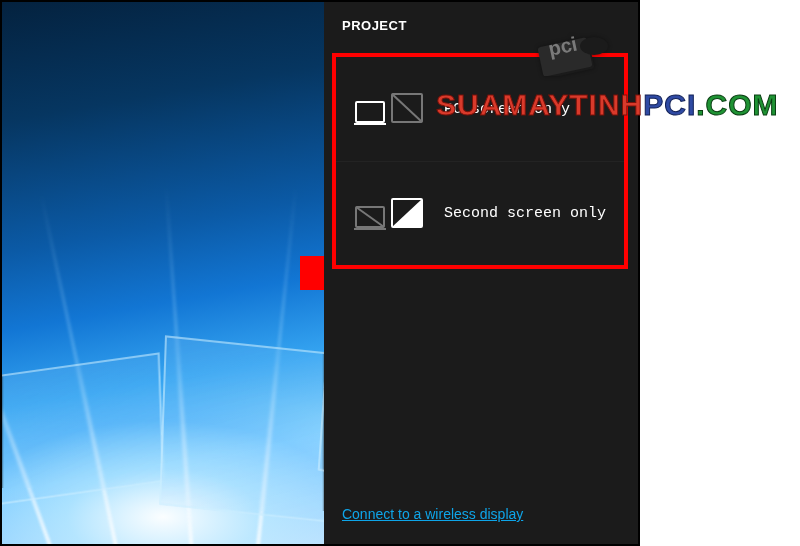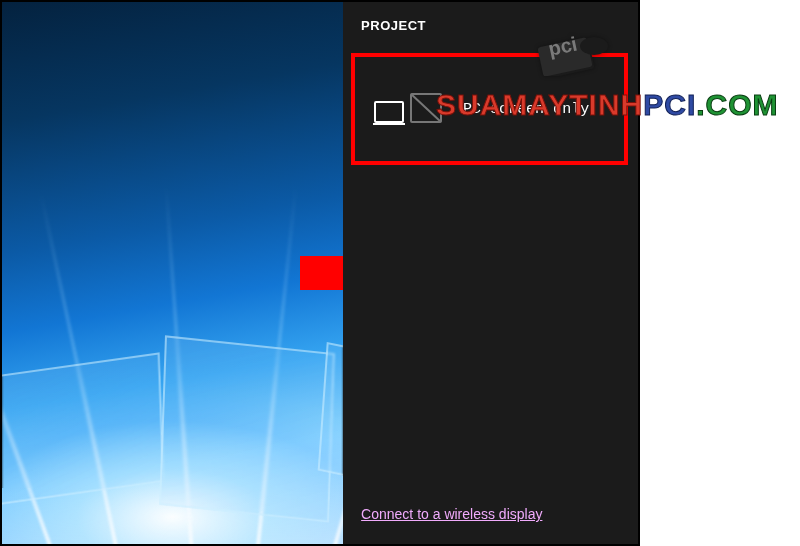--- a/index.html
+++ b/index.html
@@ -75,21 +75,21 @@
     border-top: 1px solid rgba(255,255,255,0.4);
     border-bottom: 1px solid rgba(0,0,0,0.4);
   }
   .opt-icon { width: 72px; height: 42px; display: flex; align-items: flex-end; gap: 4px; flex-shrink: 0; }
   .opt-icon svg { width: 72px; height: 42px; }
   .opt-label { white-space: nowrap; }
 
   .connect-link {
     position: absolute;
     bottom: 22px; left: 18px;
-    color: #f0abfc; font-size: 14px;
+    color: #0ea5e9; font-size: 14px;
     text-decoration: underline;
     cursor: pointer;
   }
 
   
   .watermark {
     position: absolute;
     top: 26px; right: 24px;
     display: flex; align-items: center; gap: 6px;
     pointer-events: none;
@@ -145,20 +145,32 @@
             <line x1="0" y1="36" x2="32" y2="36"></line>
             <rect x="38" y="6" width="30" height="28" rx="1" stroke="#777"></rect>
             <path d="M38 6 L68 34" stroke="#777"></path>
           </svg>
         </span>
         <span class="opt-label">PC screen only</span>
       </div>
 
 
 
+      <div class="option">
+        <span class="opt-icon">
+          <svg viewBox="0 0 72 42" fill="none" stroke="#ffffff" stroke-width="2">
+            <rect x="2" y="14" width="28" height="20" rx="1" stroke="#777"></rect>
+            <line x1="0" y1="36" x2="32" y2="36" stroke="#777"></line>
+            <path d="M2 14 L30 34" stroke="#777"></path>
+            <rect x="38" y="6" width="30" height="28" rx="1"></rect>
+            <path d="M38 34 L68 6 L68 34 Z" fill="#ffffff" stroke="none"></path>
+          </svg>
+        </span>
+        <span class="opt-label">Second screen only</span>
+      </div>
 
     </div>
 
     <a class="connect-link">Connect to a wireless display</a>
   </div>
 
   <div class="watermark">
     <svg class="wm-logo" viewBox="0 0 78 48">
       <rect x="6" y="16" width="50" height="30" rx="3" fill="#1b1b1b" transform="rotate(-12 31 31)"></rect>
       <rect x="4" y="14" width="50" height="30" rx="3" fill="#2a2a2a" transform="rotate(-12 29 29)"></rect>

